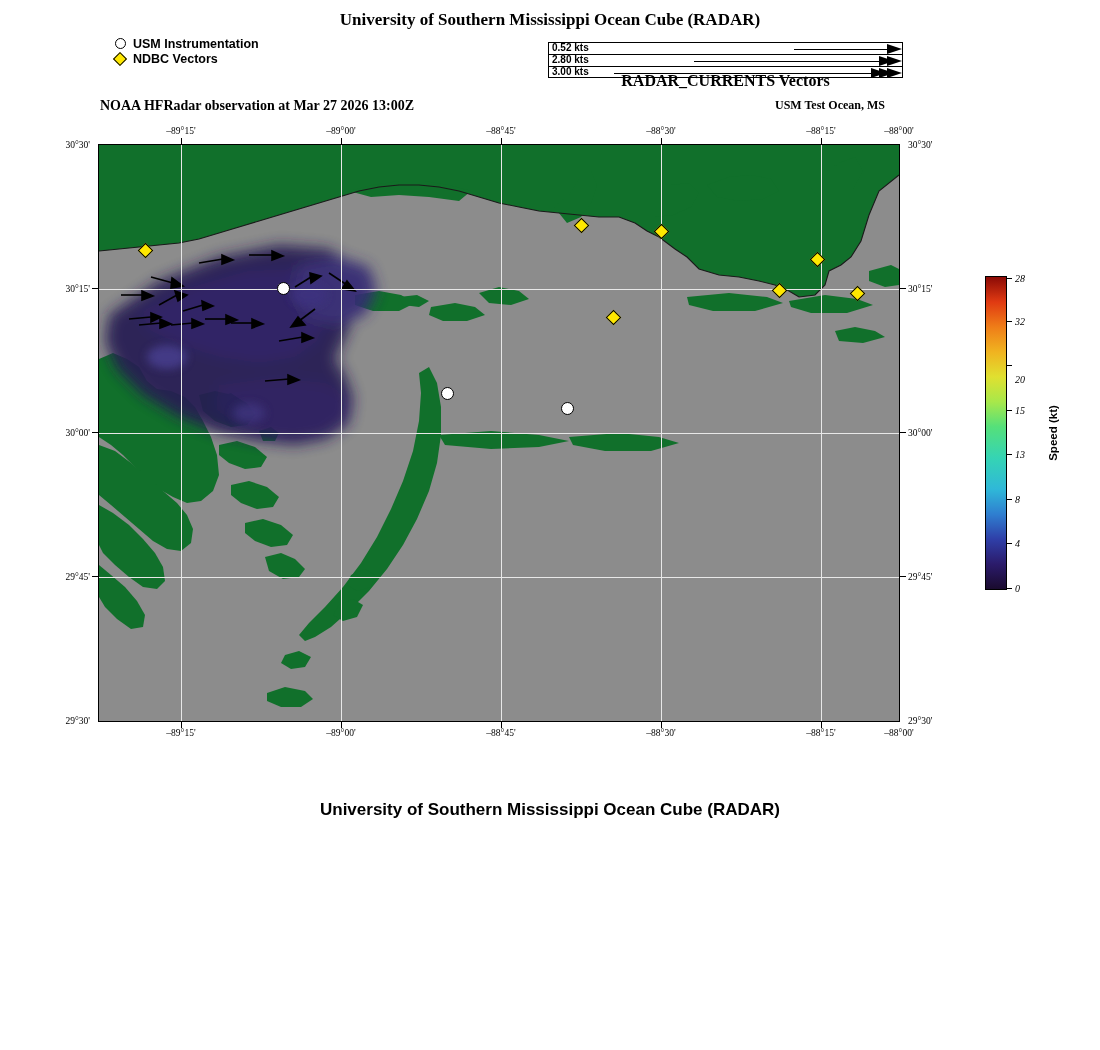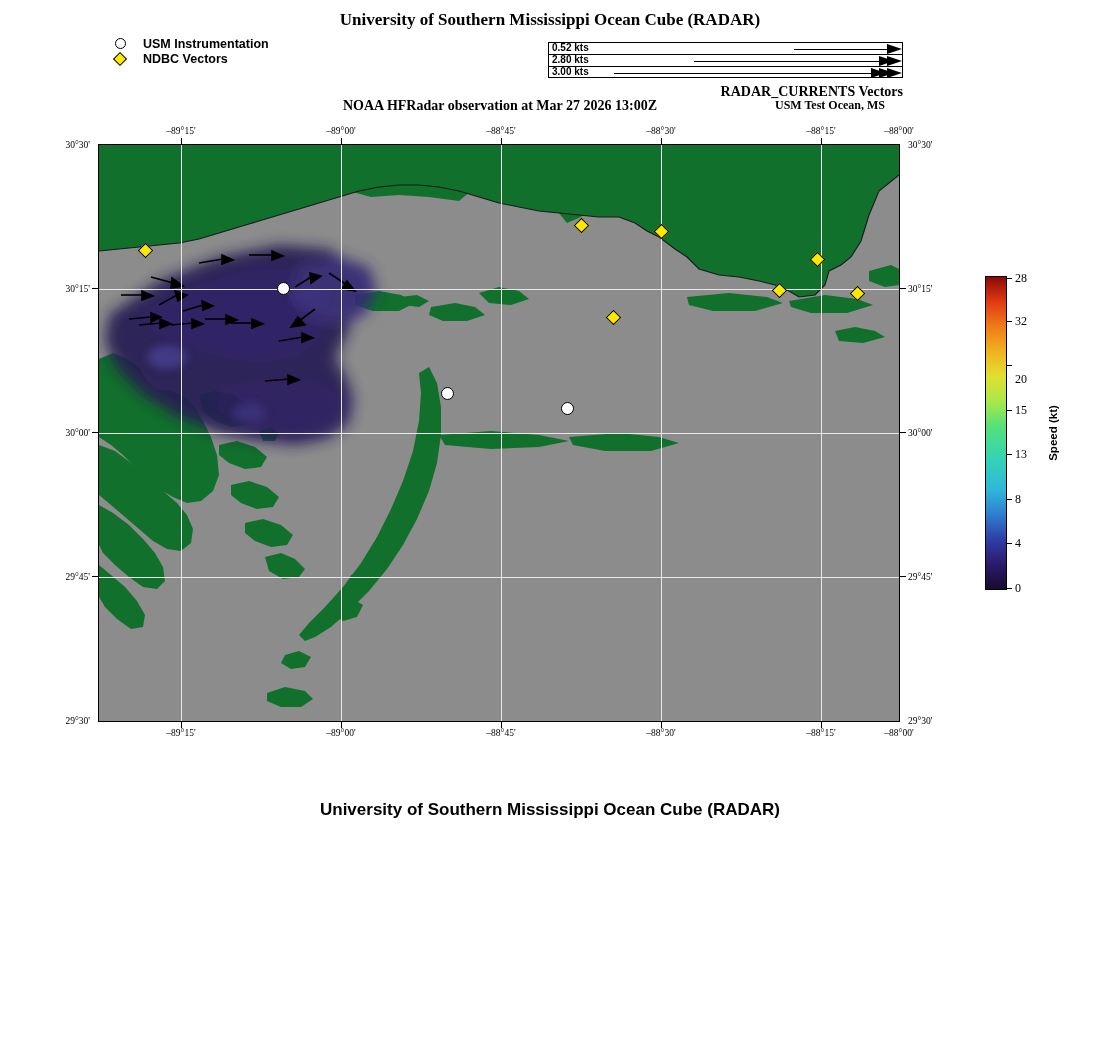--- a/index.html
+++ b/index.html
@@ -27,21 +27,21 @@
   }
   #bottom-title {
     left: 0; top: 800px; width: 1100px;
     text-align: center;
     font-size: 17px;
     font-weight: bold;
     font-family: "Liberation Sans", sans-serif;
   }
   #subtitle {
     left: 100px; top: 98px; width: 800px;
-    text-align: center;
+    text-align: left;
     font-size: 14px;
     font-weight: bold;
     font-family: "Liberation Serif", serif;
   }
   #range-label {
     left: 700px; top: 98px; width: 260px;
     text-align: center;
     font-size: 12px;
     font-weight: bold;
     font-family: "Liberation Serif", serif;
@@ -64,21 +64,21 @@
     width: 11px; height: 11px; border-radius: 50%;
     background: #ffffff; border: 1.6px solid #000;
     box-sizing: border-box;
   }
   .sym-diamond {
     width: 10px; height: 10px;
     background: #ffe800; border: 1.4px solid #000;
     transform: rotate(45deg);
     box-sizing: border-box;
   }
-  .legend-label { margin-left: 13px; }
+  .legend-label { margin-left: 3px; }
 
   
   #vector-key {
     left: 548px; top: 42px;
     width: 355px; height: 36px;
     border: 1px solid #000;
     background: #fff;
     box-sizing: border-box;
   }
   .vk-row {
@@ -90,23 +90,23 @@
   .vk-row:last-child { border-bottom: none; }
   .vk-text {
     position: absolute; left: 3px; top: -1px;
     font-size: 10px; font-weight: bold;
   }
   .vk-line {
     position: absolute;
     height: 1px; background: #000; top: 6px;
   }
   #vector-key-caption {
-    left: 548px; top: 84px; width: 355px;
-    text-align: right;
-    font-size: 14px; font-weight: bold;
+    left: 548px; top: 72px; width: 355px;
+    text-align: center;
+    font-size: 16px; font-weight: bold;
     font-family: "Liberation Serif", serif;
   }
 
   
   #map-frame {
     left: 98px; top: 144px;
     width: 802px; height: 578px;
     border: 1px solid #000;
     box-sizing: border-box;
     background: #8c8c8c;
@@ -177,23 +177,24 @@
       #a8e84a 60%,
       #e0e030 68%,
       #f0b320 76%,
       #ef7d18 84%,
       #e03a12 92%,
       #8b0a06 100%);
   }
   .cb-tick-label {
     position: absolute;
     left: 30px;
-    font-size: 12px;
+    font-size: 10px;
     font-family: "Liberation Serif", serif;
     transform: translateY(-50%);
+    font-style: italic;
   }
   .cb-tick-mark {
     position: absolute;
     left: 22px; width: 5px; height: 1px; background: #000;
   }
   #colorbar-title {
     position: absolute;
     left: 68px; top: 157px;
     transform: translate(-50%, -50%) rotate(-90deg);
     transform-origin: center center;

